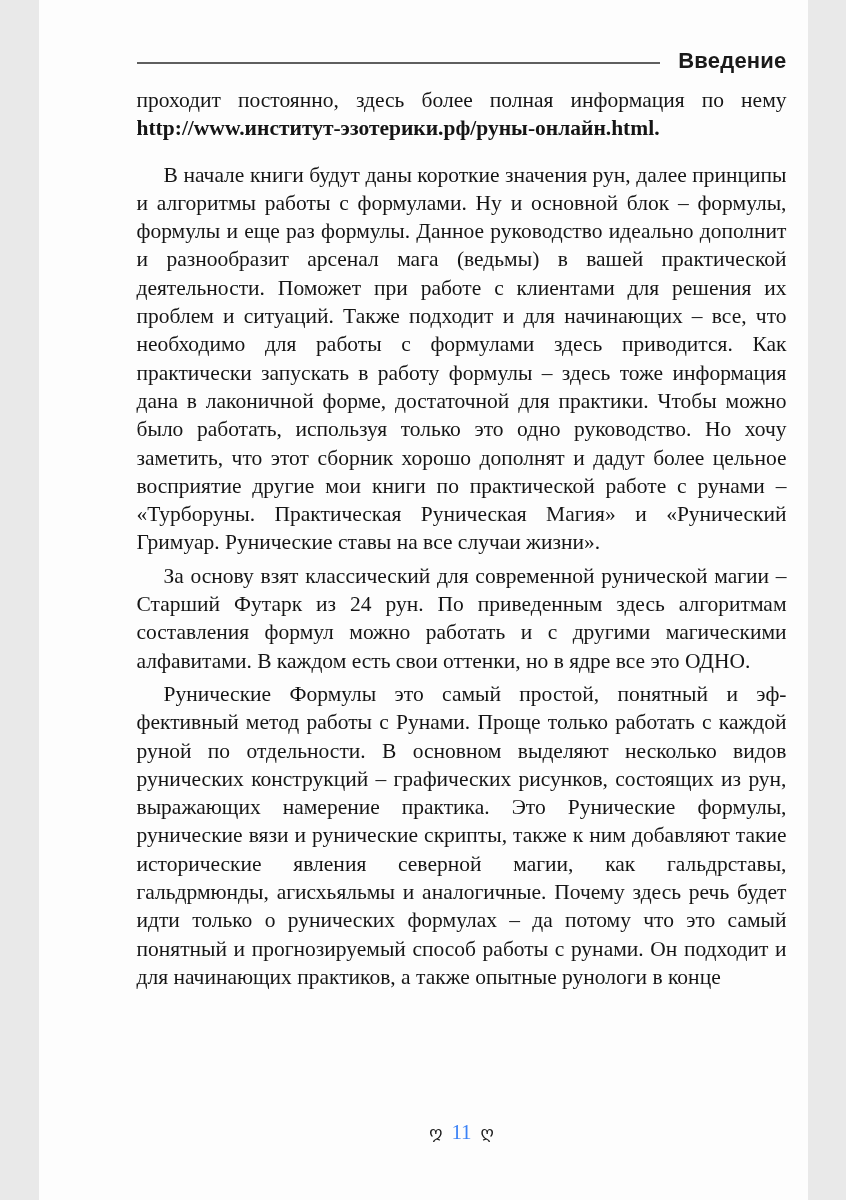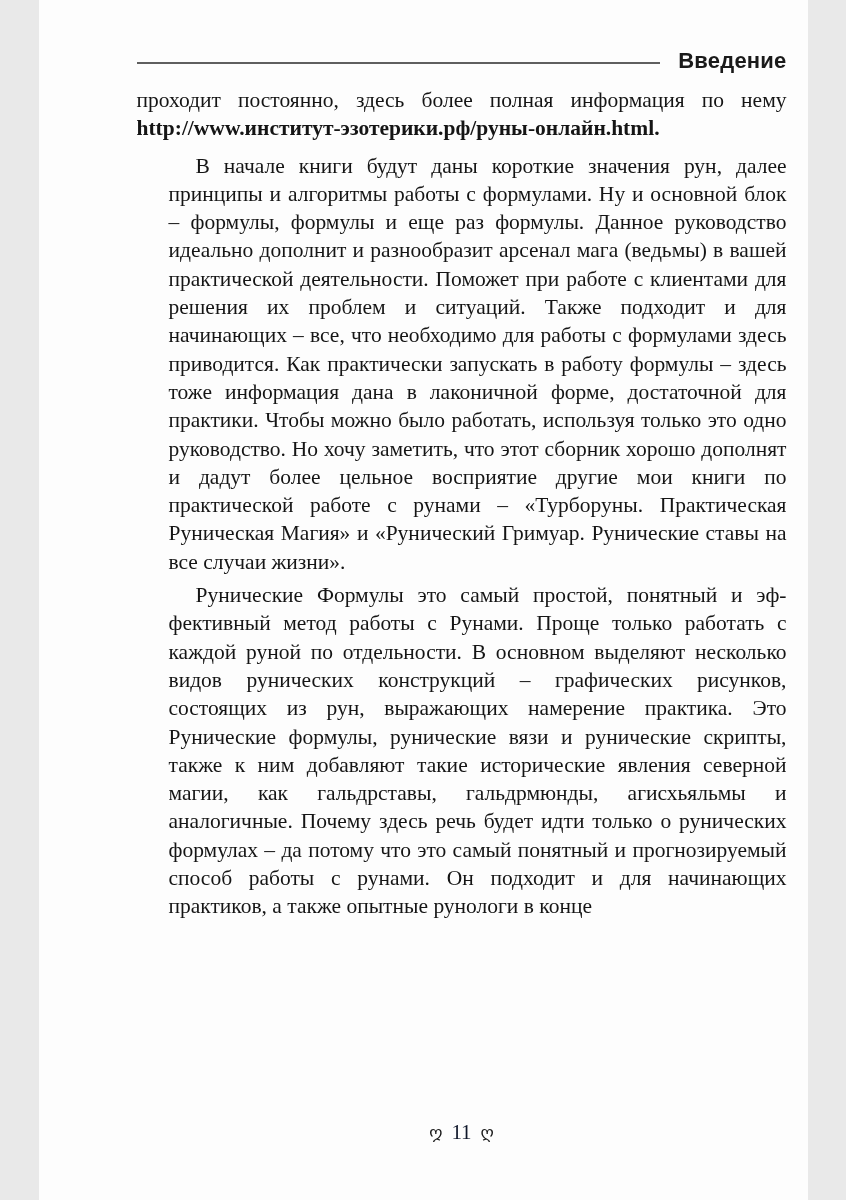--- a/index.html
+++ b/index.html
@@ -51,44 +51,43 @@
     font-size: 21.5px;
     line-height: 28.3px;
     text-align: justify;
     -webkit-hyphens: manual;
     hyphens: manual;
   }
   .text-block p {
     margin: 0 0 5px 0;
   }
   .text-block p.first {
-    margin-bottom: 9px;
+    margin-bottom: 18px;
   }
   .text-block p.indent {
     text-indent: 27px;
-    margin-left: 32px;
   }
   .url-bold {
     font-weight: bold;
   }
   
   .page-footer {
     position: absolute;
     top: 1122px;
     left: 0;
     width: 846px;
     display: flex;
     justify-content: center;
     align-items: center;
     gap: 9px;
   }
   .page-footer .page-number {
     font-size: 21px;
     line-height: 1;
-    color: #0f172a;
+    color: #3b82f6;
   }
   .page-footer .ornament {
     font-family: "DejaVu Sans", sans-serif;
     font-size: 17px;
     line-height: 1;
     color: #1a1a1a;
     display: inline-block;
   }
   .page-footer .ornament.mirrored {
     transform: scaleX(-1);
@@ -103,20 +102,21 @@
     <div class="rule"></div>
     <div class="section-title">Введение</div>
   </div>
 
   <div class="text-block">
 
     <p class="first"><span>проходит постоянно, здесь более полная информация по нему </span><span class="url-bold">http://www.институт-эзотерики.рф/руны-онлайн.html.</span></p>
 
     <p class="indent">В начале книги будут даны короткие значения рун, далее принципы и алгоритмы работы с формулами. Ну и основной блок – формулы, формулы и еще раз формулы. Данное ру­ководство идеально дополнит и разнообразит арсенал мага (ведьмы) в вашей практической деятельности. Поможет при работе с клиентами для решения их проблем и ситуаций. Так­же подходит и для начинающих – все, что необходимо для работы с формулами здесь приводится. Как практически за­пускать в работу формулы – здесь тоже информация дана в лаконичной форме, достаточной для практики. Чтобы можно было работать, используя только это одно руководство. Но хочу заметить, что этот сборник хорошо дополнят и дадут бо­лее цельное восприятие другие мои книги по практической работе с рунами – «Турборуны. Практическая Руническая Магия» и «Рунический Гримуар. Рунические ставы на все случаи жизни».</p>
 
+    <p class="indent">За основу взят классический для современной рунической магии – Старший Футарк из 24 рун. По приведенным здесь алгоритмам составления формул можно работать и с другими магическими алфавитами. В каждом есть свои оттенки, но в ядре все это ОДНО.</p>
 
     <p class="indent">Рунические Формулы это самый простой, понятный и эф­фективный метод работы с Рунами. Проще только работать с каждой руной по отдельности. В основном выделяют не­сколько видов рунических конструкций – графических ри­сунков, состоящих из рун, выражающих намерение практи­ка. Это Рунические формулы, рунические вязи и рунические скрипты, также к ним добавляют такие исторические явления северной магии, как гальдрставы, гальдрмюнды, агисхьяль­мы и аналогичные. Почему здесь речь будет идти только о рунических формулах – да потому что это самый понятный и прогнозируемый способ работы с рунами. Он подходит и для начинающих практиков, а также опытные рунологи в конце</p>
 
   </div>
 
   <div class="page-footer">
     <span class="ornament mirrored">ღ</span>
     <span class="page-number">11</span>
     <span class="ornament">ღ</span>
   </div>

